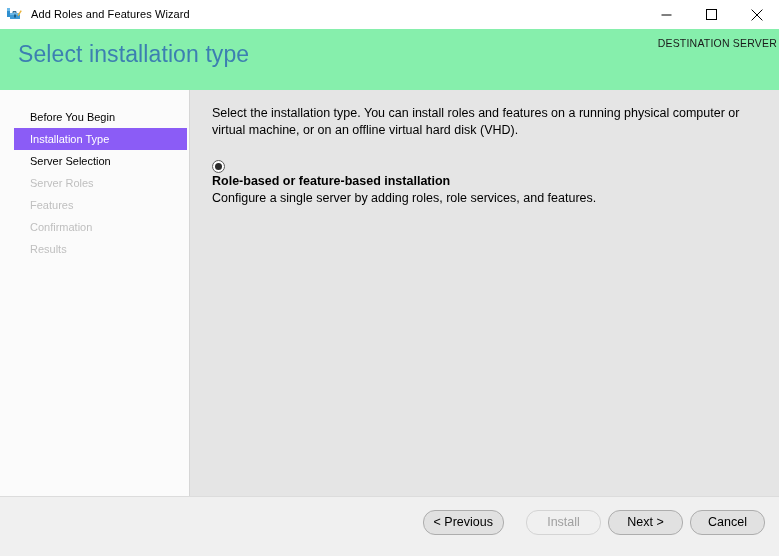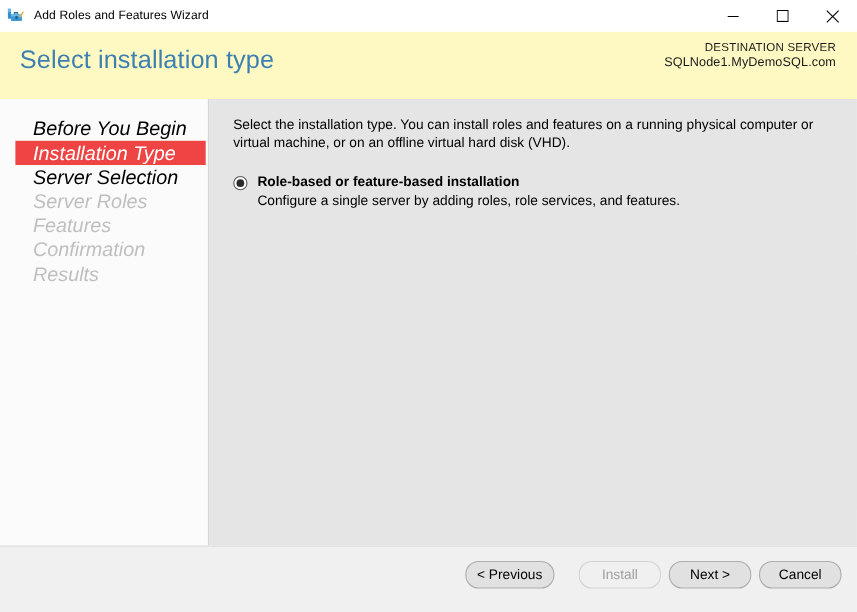--- a/index.html
+++ b/index.html
@@ -58,35 +58,35 @@
     border: none;
     padding: 0;
     cursor: default;
   }
   .win-btn svg { display: block; }
 
   
   .page-header {
     height: 61px;
     position: relative;
-    background: #fef9c3;
+    background: #86efac;
   }
   .page-title {
     position: absolute;
     left: 18px;
     top: 12px;
     font-size: 23px;
     font-weight: 400;
     color: #3c7fb1;
     letter-spacing: 0.1px;
     white-space: nowrap;
   }
   .dest-block {
     position: absolute;
-    right: 19px;
+    right: 2px;
     top: 7px;
     text-align: right;
     line-height: 14px;
   }
   .dest-label {
     font-size: 10.5px;
     color: #1a1a1a;
     display: block;
     letter-spacing: 0.2px;
   }
@@ -112,28 +112,27 @@
     flex: 0 0 190px;
     padding-top: 16px;
     border-right: 1px solid #d6d6d6;
     background: #fbfbfb;
   }
   .nav-item {
     height: 22px;
     line-height: 22px;
     margin: 0 2px 0 14px;
     padding-left: 16px;
-    font-size: 18px;
+    font-size: 11px;
     color: #000;
     white-space: nowrap;
     cursor: default;
-    font-style: italic;
   }
   .nav-item.selected {
-    background: #ef4444;
+    background: #8b5cf6;
     color: #ffffff;
   }
   .nav-item.disabled {
     color: #bfbfbf;
   }
 
   
   .content-pane {
     flex: 1 1 auto;
     padding: 15px 18px 0 22px;
@@ -145,20 +144,21 @@
     color: #000;
     margin: 0 0 18px 0;
     max-width: 548px;
   }
   .option-group { margin: 0; }
   .option {
     display: flex;
     align-items: flex-start;
     margin-bottom: 16px;
     cursor: default;
+    flex-direction: column;
   }
   .radio {
     width: 13px;
     height: 13px;
     flex: 0 0 13px;
     border-radius: 50%;
     border: 1px solid #5a5a5a;
     background: #ffffff;
     margin-top: 3px;
     margin-right: 9px;
@@ -263,21 +263,20 @@
         <line x1="11.4" y1="0.6" x2="0.6" y2="11.4" stroke="#000" stroke-width="1"></line>
       </svg>
     </button>
   </div>
 </div>
 
 <div class="page-header">
   <div class="page-title">Select installation type</div>
   <div class="dest-block">
     <span class="dest-label">DESTINATION SERVER</span>
-    <span class="dest-value">SQLNode1.MyDemoSQL.com</span>
   </div>
 </div>
 
 <div class="wizard-body">
 
   <div class="nav-pane">
     <div class="nav-item">Before You Begin</div>
     <div class="nav-item selected">Installation Type</div>
     <div class="nav-item">Server Selection</div>
     <div class="nav-item disabled">Server Roles</div>

